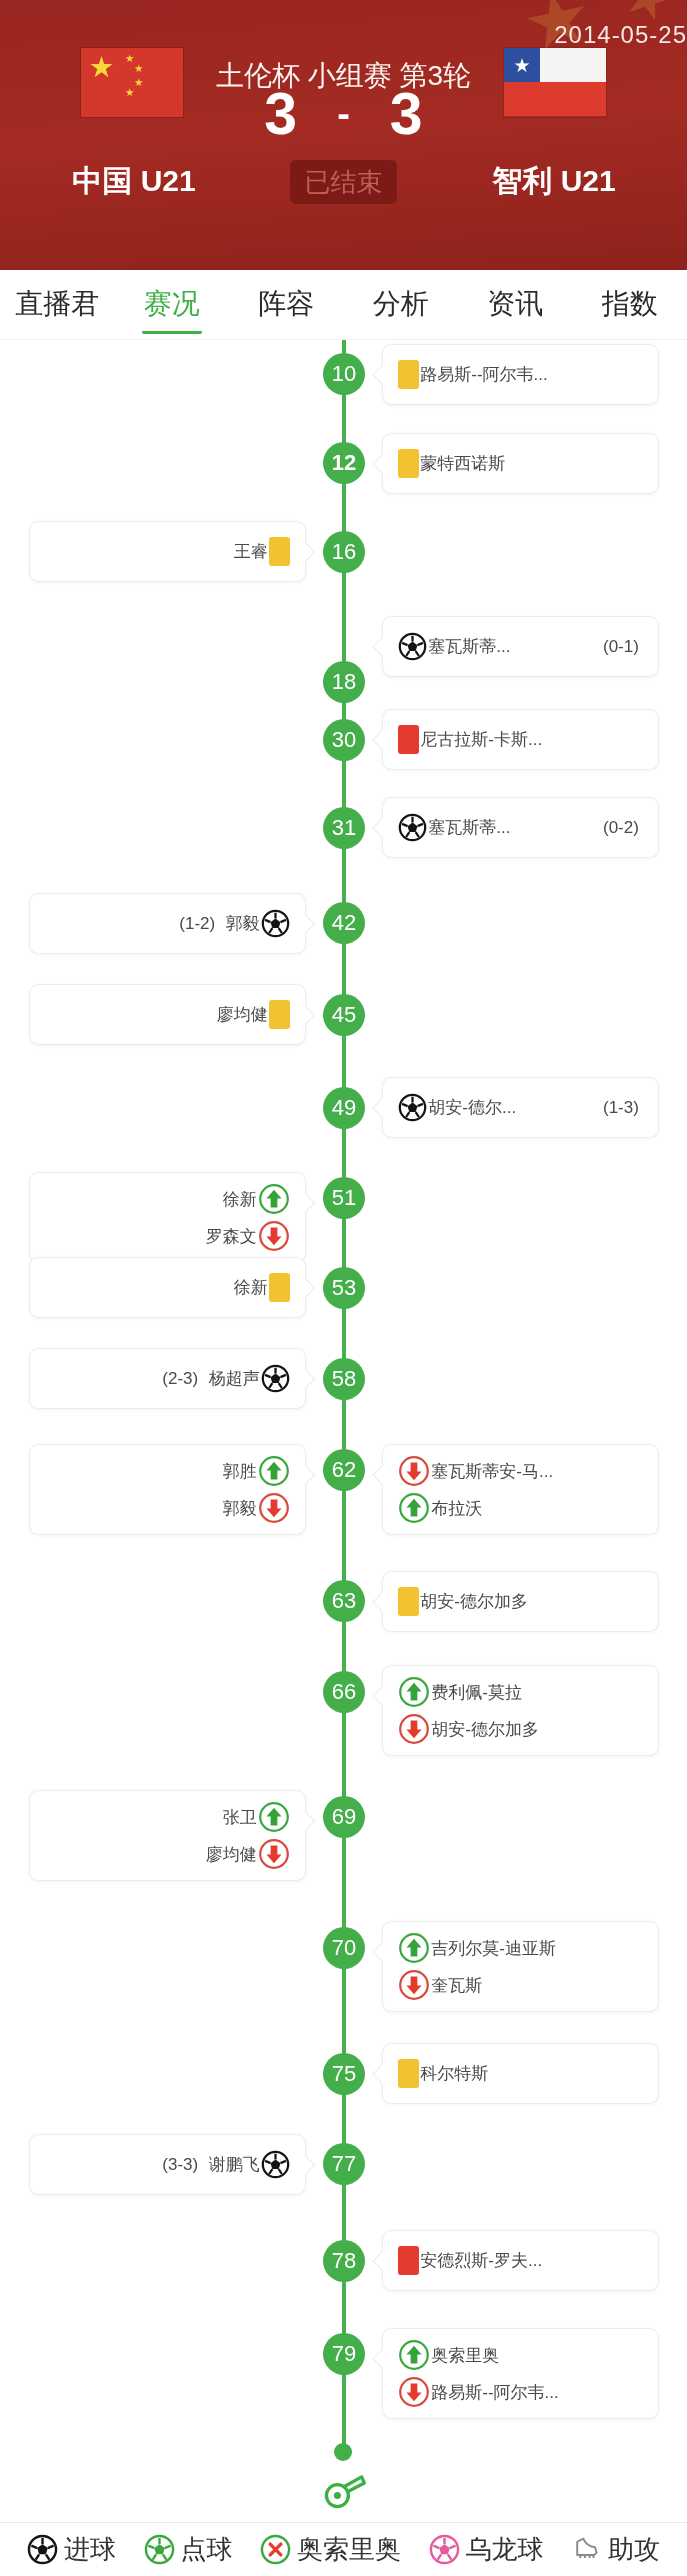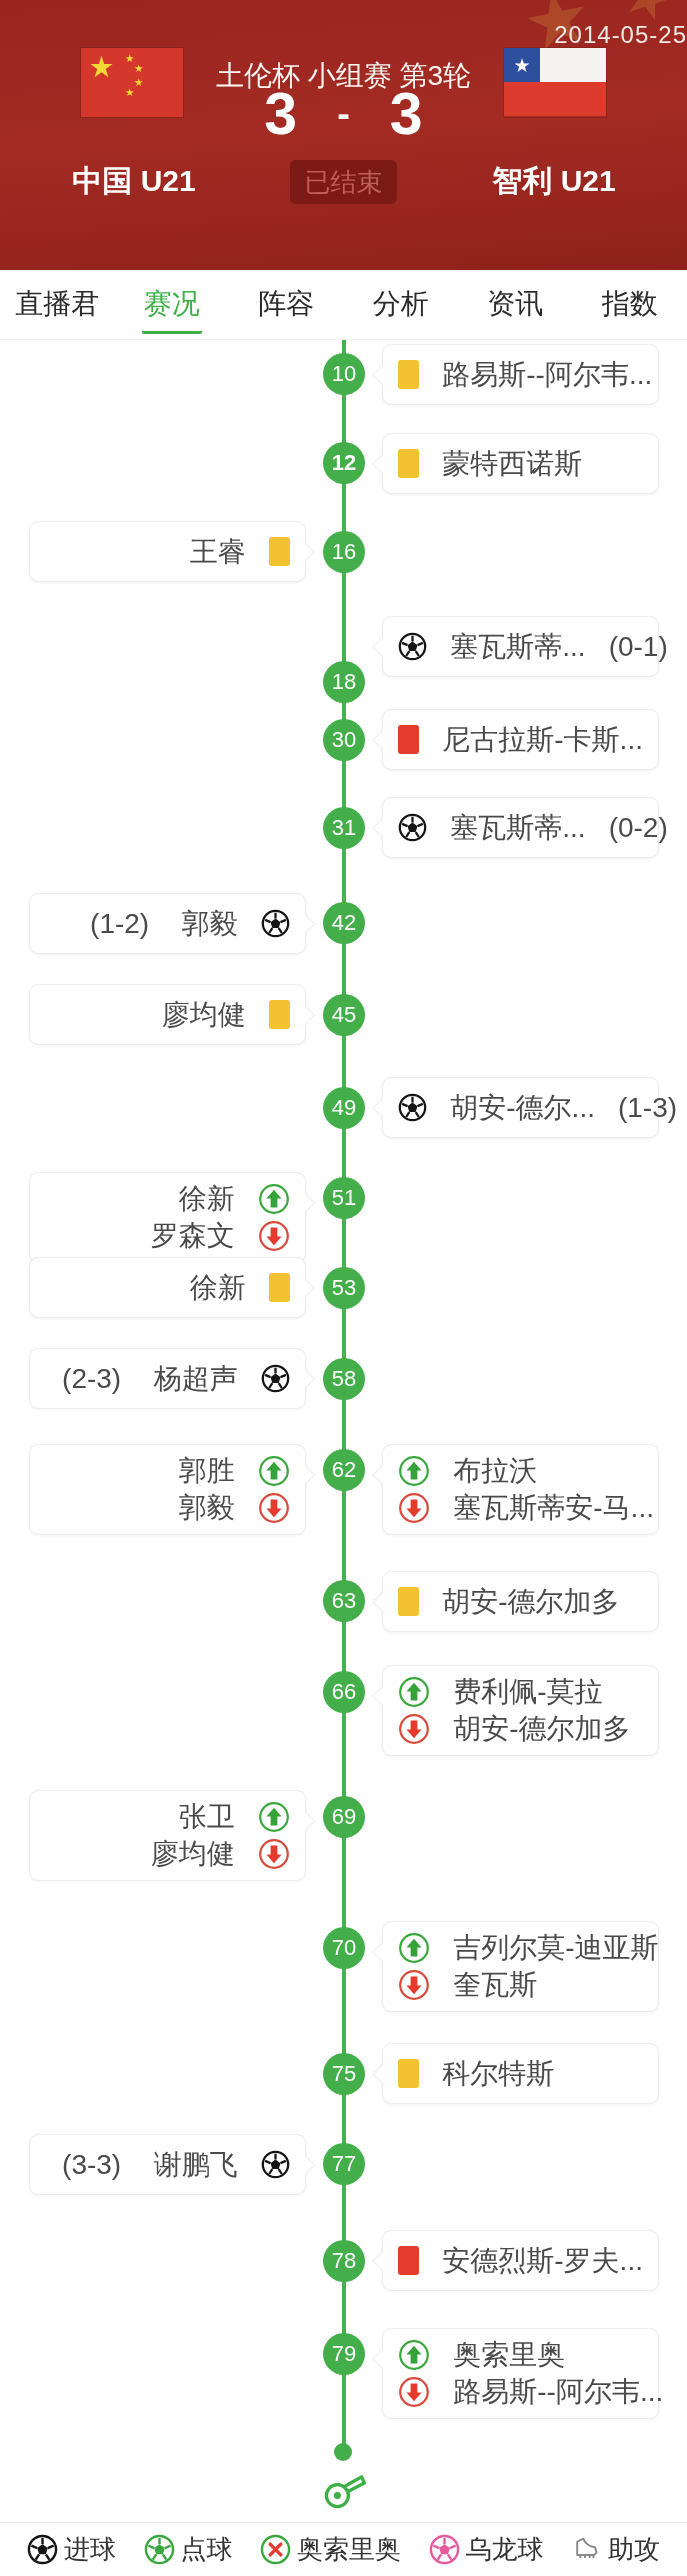--- a/index.html
+++ b/index.html
@@ -44,21 +44,21 @@
   
   .tl-line{position:absolute;left:342px;top:340px;width:3.8px;height:2112px;background:#47b14e;}
   .minute-circle{position:absolute;left:323px;width:42px;height:42px;margin-top:-21px;
         border-radius:50%;background:#43ae4a;color:#fff;font-size:22px;display:flex;
         align-items:center;justify-content:center;z-index:3;}
   .bubble{position:absolute;width:277px;background:#fff;border:1px solid #ececec;
         border-radius:9.5px;box-shadow:0 1px 3.8px rgba(0,0,0,.05);padding:7.6px 15.3px;
         box-sizing:border-box;z-index:2;cursor:pointer;}
   .bubble.side-left{left:29px;}
   .bubble.side-right{left:382px;}
-  .event-line{display:flex;align-items:center;gap:23px;height:44px;font-size:28px;
+  .event-line{display:flex;align-items:center;gap:1px;height:44px;font-size:17px;
         color:#4a4a4a;white-space:nowrap;}
   .bubble.multi .event-line{height:37px;}
   .bubble.side-left .event-line{justify-content:flex-end;}
   .score-right{margin-left:auto;padding-right:3.8px;}
   .score-left{margin-right:9.5px;}
   .card{width:21px;height:29px;border-radius:2.9px;display:inline-block;flex:0 0 auto;}
   .card.yellow{background:#f2c230;}
   .card.red{background:#e53a2e;}
   .ic-wrap{display:inline-flex;flex:0 0 auto;align-items:center;}
   .ic-ball{width:29px;height:29px;}
@@ -312,34 +312,34 @@
             <path d="M18 28.5 L9.5 18.5 L14.2 18.5 L14.2 8.5 L21.8 8.5 L21.8 18.5 L26.5 18.5 Z" fill="#e53a2e"></path>
           </svg>
         </span>
       </div>
     </div>
     <div class="bubble side-right multi" style="top: 1444px;">
       <span class="arrowtip"></span>
       <div class="event-line">
         <span class="ic-wrap">
           <svg class="ic-arrow" viewBox="0 0 36 36">
+            <circle cx="18" cy="18" r="15.5" fill="#fff" stroke="#d84a3c" stroke-width="2.5"></circle>
+            <path d="M18 28.5 L9.5 18.5 L14.2 18.5 L14.2 8.5 L21.8 8.5 L21.8 18.5 L26.5 18.5 Z" fill="#e53a2e"></path>
+          </svg>
+        </span>
+        <span class="event-text">塞瓦斯蒂安-马...</span>
+      </div>
+      <div class="event-line">
+        <span class="ic-wrap">
+          <svg class="ic-arrow" viewBox="0 0 36 36">
             <circle cx="18" cy="18" r="15.5" fill="#fff" stroke="#3aa83f" stroke-width="2.5"></circle>
             <path d="M18 7.5 L26.5 17.5 L21.8 17.5 L21.8 27.5 L14.2 27.5 L14.2 17.5 L9.5 17.5 Z" fill="#35a23a"></path>
           </svg>
         </span>
         <span class="event-text">布拉沃</span>
-      </div>
-      <div class="event-line">
-        <span class="ic-wrap">
-          <svg class="ic-arrow" viewBox="0 0 36 36">
-            <circle cx="18" cy="18" r="15.5" fill="#fff" stroke="#d84a3c" stroke-width="2.5"></circle>
-            <path d="M18 28.5 L9.5 18.5 L14.2 18.5 L14.2 8.5 L21.8 8.5 L21.8 18.5 L26.5 18.5 Z" fill="#e53a2e"></path>
-          </svg>
-        </span>
-        <span class="event-text">塞瓦斯蒂安-马...</span>
       </div>
     </div>
     <div class="minute-circle" style="top: 1601px;">63</div>
     <div class="bubble side-right" style="top: 1571px;">
       <span class="arrowtip"></span>
       <div class="event-line">
         <span class="ic-wrap">
           <span class="card yellow"></span>
         </span>
         <span class="event-text">胡安-德尔加多</span>

